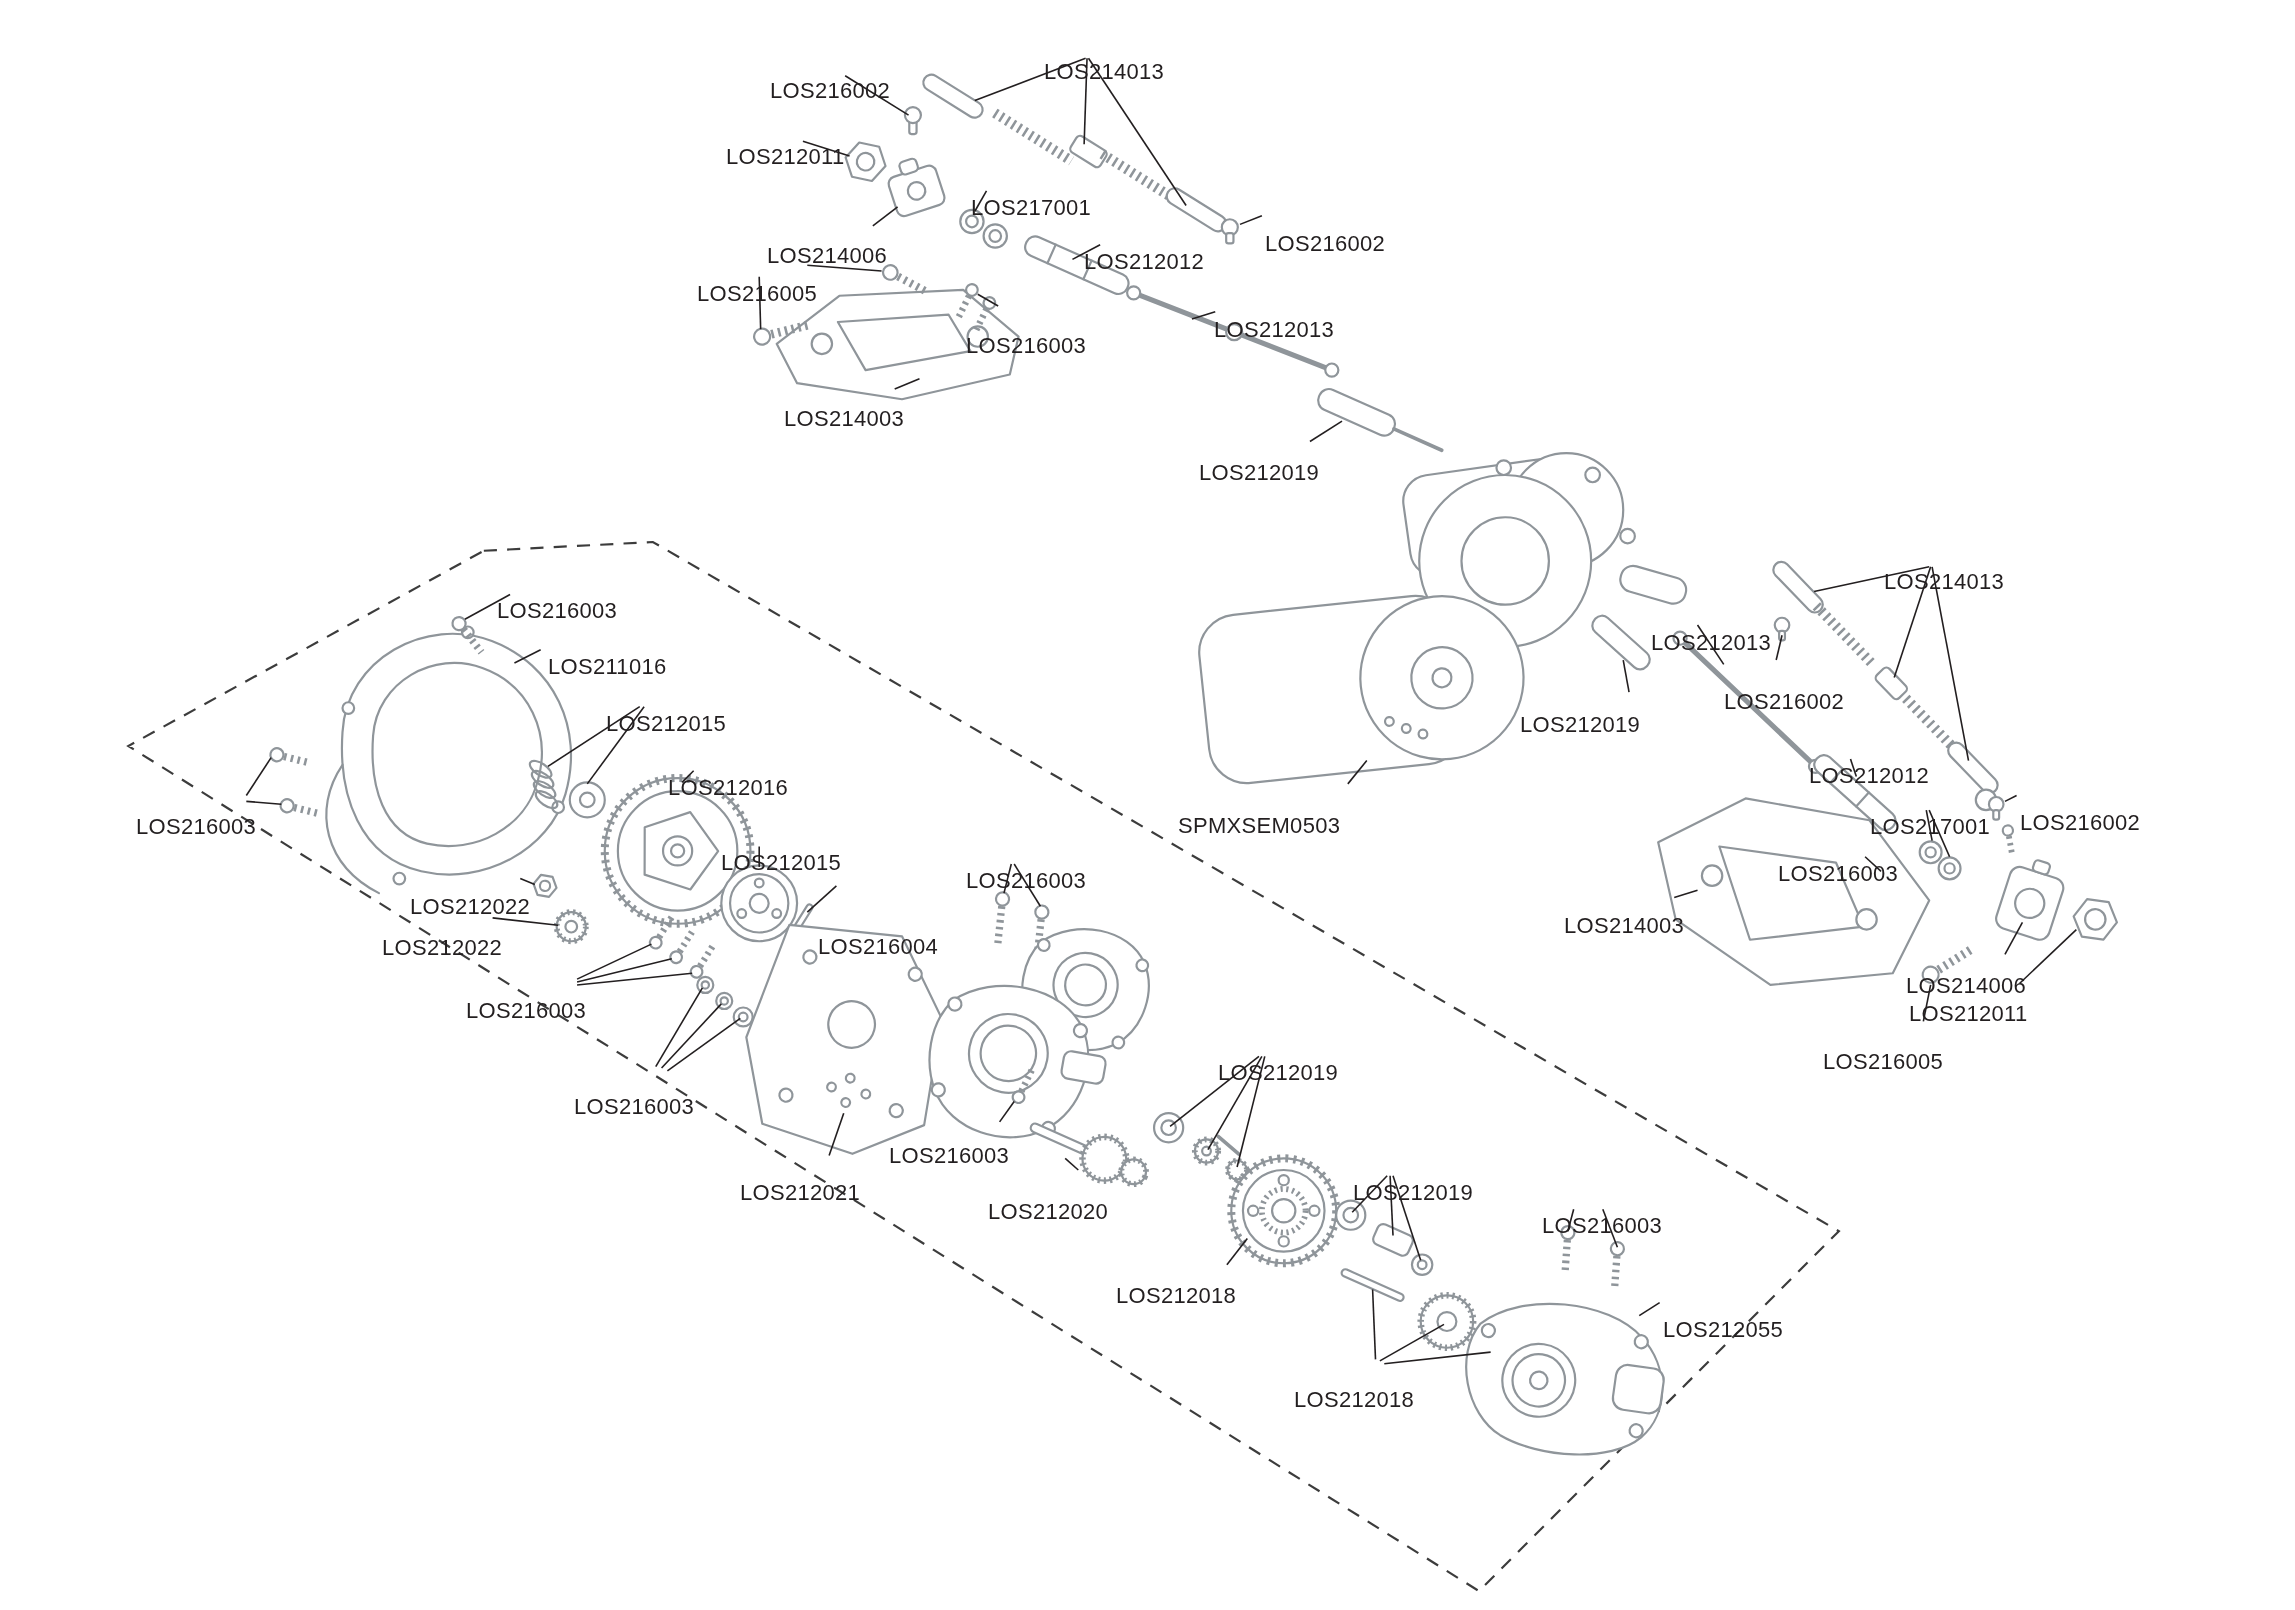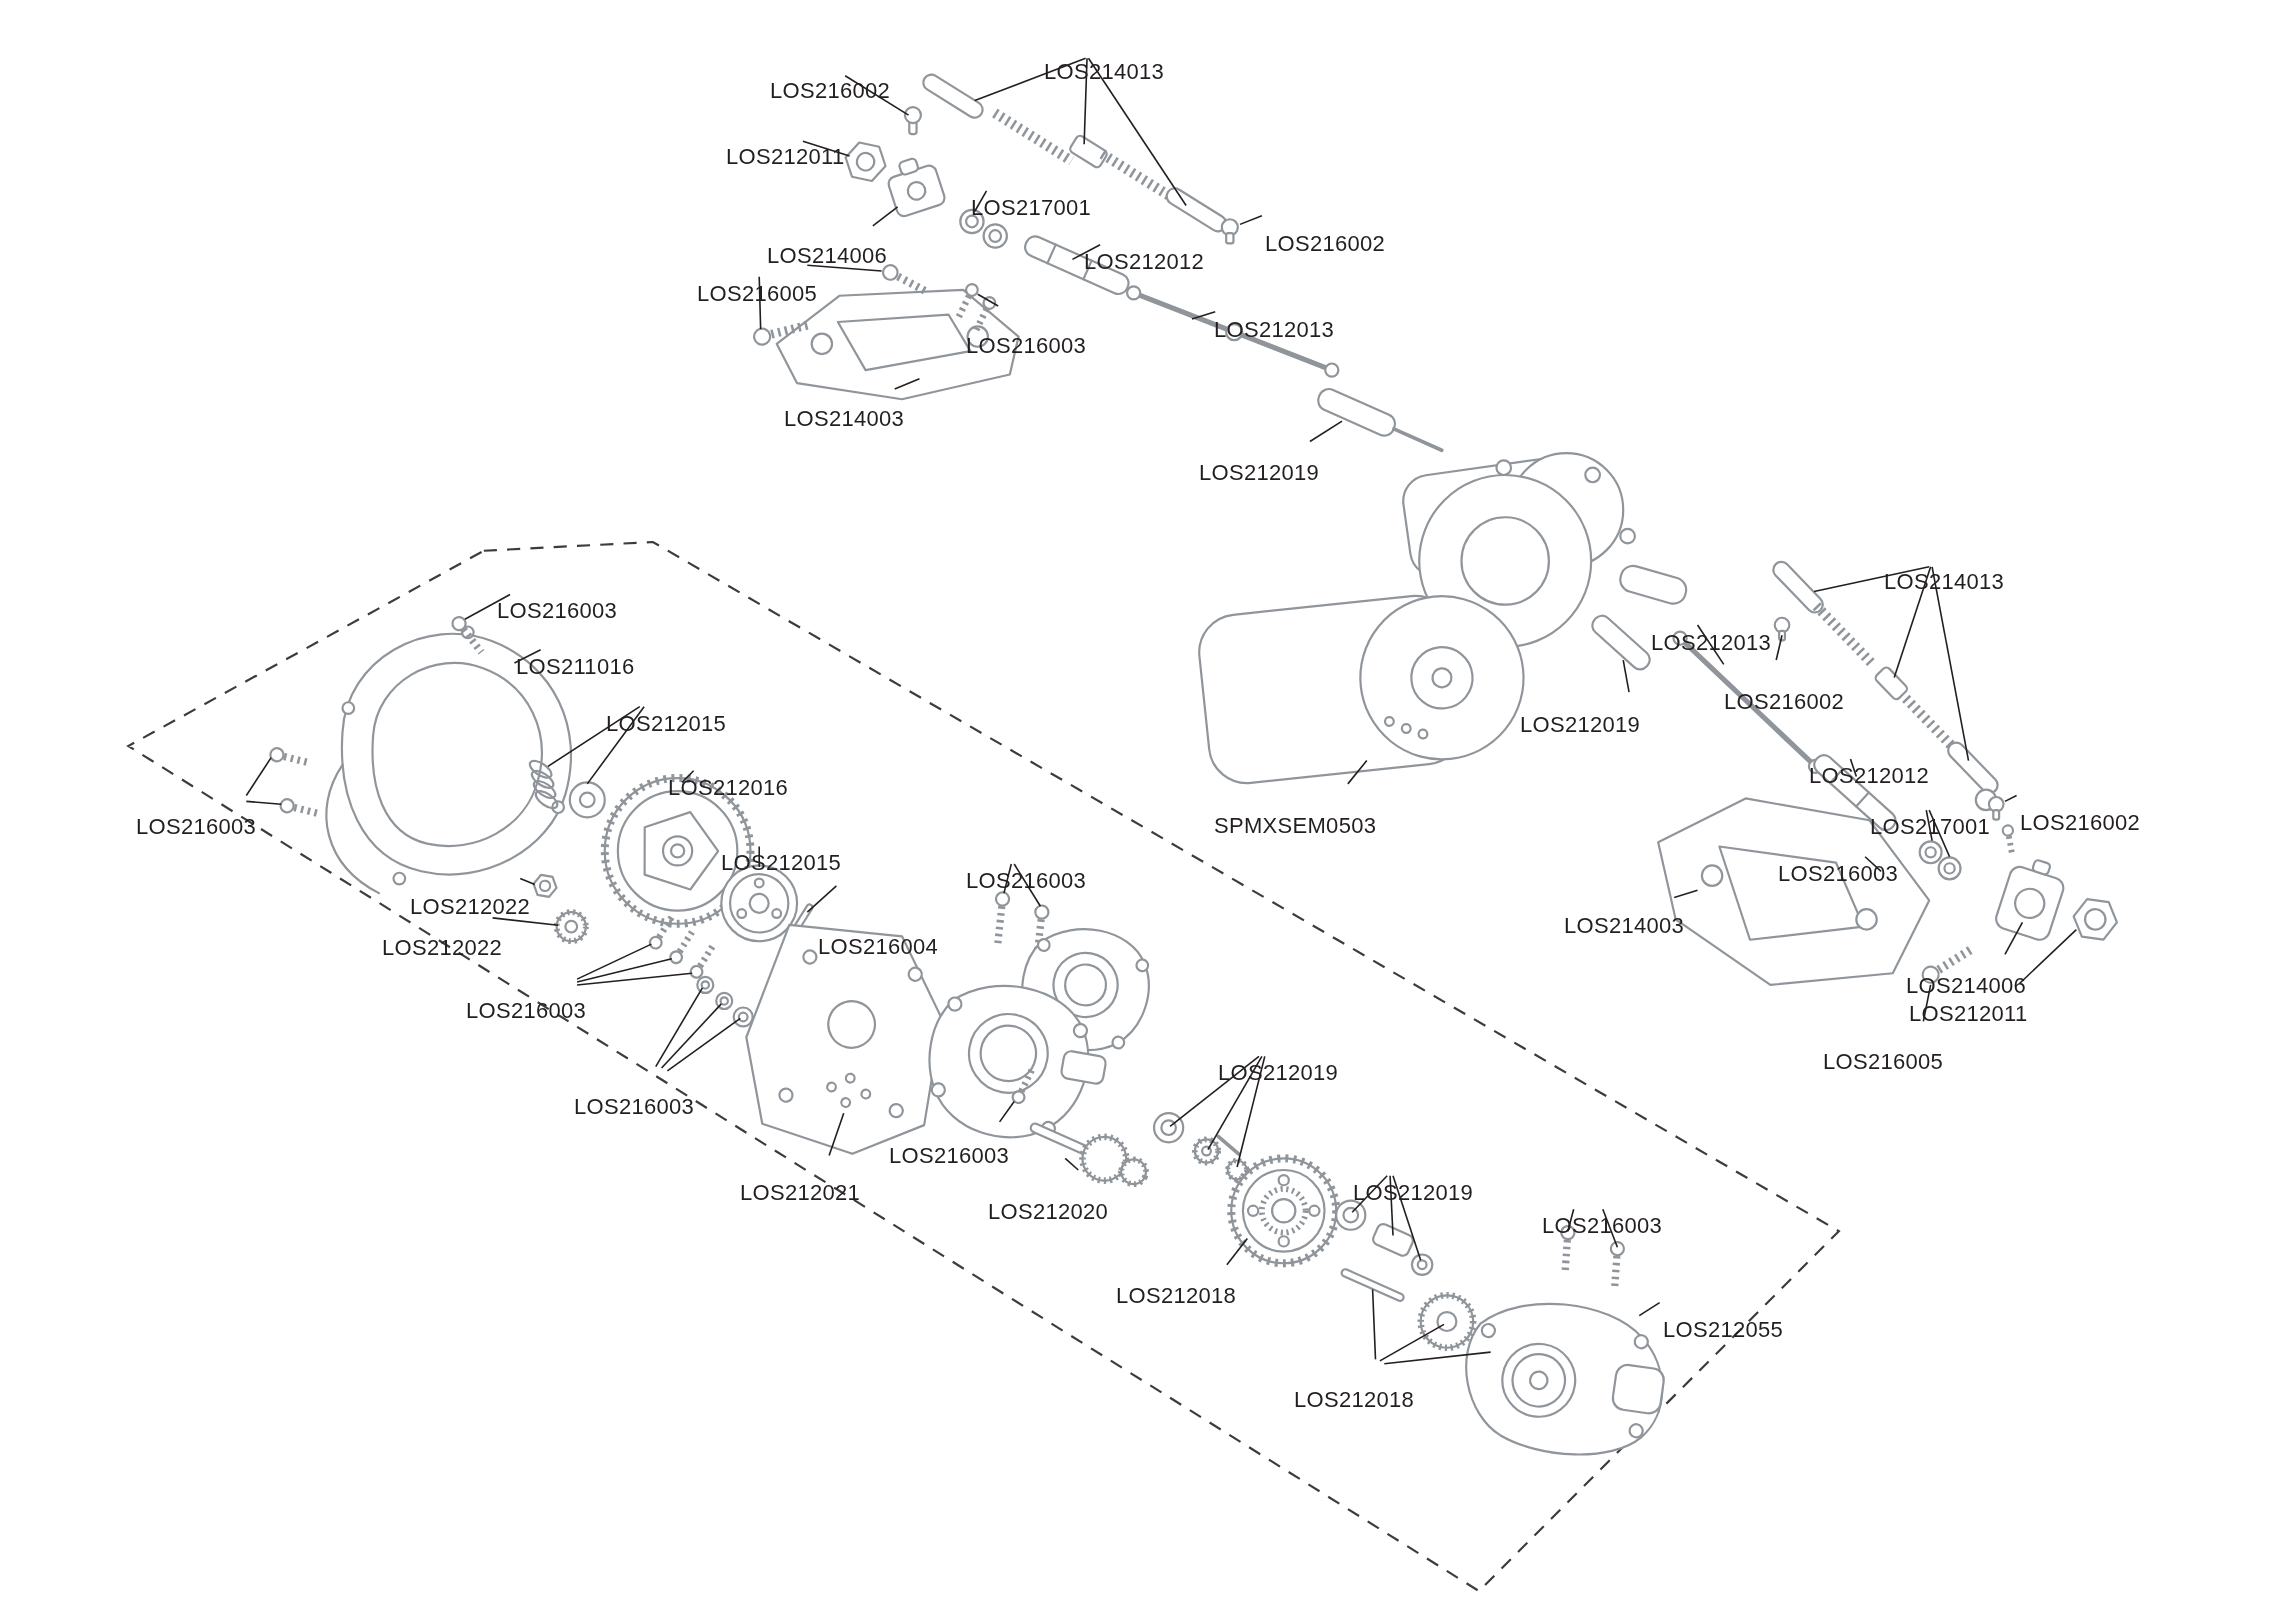--- a/index.html
+++ b/index.html
@@ -459,31 +459,31 @@
       <div class="label" style="left: 1084px; top: 222px;">LOS212012</div>
       <div class="label" style="left: 697px; top: 254px;">LOS216005</div>
       <div class="label" style="left: 966px; top: 306px;">LOS216003</div>
       <div class="label" style="left: 1214px; top: 290px;">LOS212013</div>
       <div class="label" style="left: 784px; top: 379px;">LOS214003</div>
       <div class="label" style="left: 1199px; top: 433px;">LOS212019</div>
       <div class="label" style="left: 1884px; top: 542px;">LOS214013</div>
       <div class="label" style="left: 1651px; top: 603px;">LOS212013</div>
       <div class="label" style="left: 1724px; top: 662px;">LOS216002</div>
       <div class="label" style="left: 1520px; top: 685px;">LOS212019</div>
-      <div class="label" style="left: 1214px; top: 786px;">SPMXSEM0503</div>
+      <div class="label" style="left: 1178px; top: 786px;">SPMXSEM0503</div>
       <div class="label" style="left: 1809px; top: 736px;">LOS212012</div>
       <div class="label" style="left: 1870px; top: 787px;">LOS217001</div>
       <div class="label" style="left: 2020px; top: 783px;">LOS216002</div>
       <div class="label" style="left: 1778px; top: 834px;">LOS216003</div>
       <div class="label" style="left: 1564px; top: 886px;">LOS214003</div>
       <div class="label" style="left: 1906px; top: 946px;">LOS214006</div>
       <div class="label" style="left: 1909px; top: 974px;">LOS212011</div>
       <div class="label" style="left: 1823px; top: 1022px;">LOS216005</div>
       <div class="label" style="left: 497px; top: 571px;">LOS216003</div>
-      <div class="label" style="left: 516px; top: 627px;">LOS211016</div>
+      <div class="label" style="left: 548px; top: 627px;">LOS211016</div>
       <div class="label" style="left: 606px; top: 684px;">LOS212015</div>
       <div class="label" style="left: 668px; top: 748px;">LOS212016</div>
       <div class="label" style="left: 136px; top: 787px;">LOS216003</div>
       <div class="label" style="left: 721px; top: 823px;">LOS212015</div>
       <div class="label" style="left: 818px; top: 907px;">LOS216004</div>
       <div class="label" style="left: 966px; top: 841px;">LOS216003</div>
       <div class="label" style="left: 410px; top: 867px;">LOS212022</div>
       <div class="label" style="left: 382px; top: 908px;">LOS212022</div>
       <div class="label" style="left: 466px; top: 971px;">LOS216003</div>
       <div class="label" style="left: 574px; top: 1067px;">LOS216003</div>

